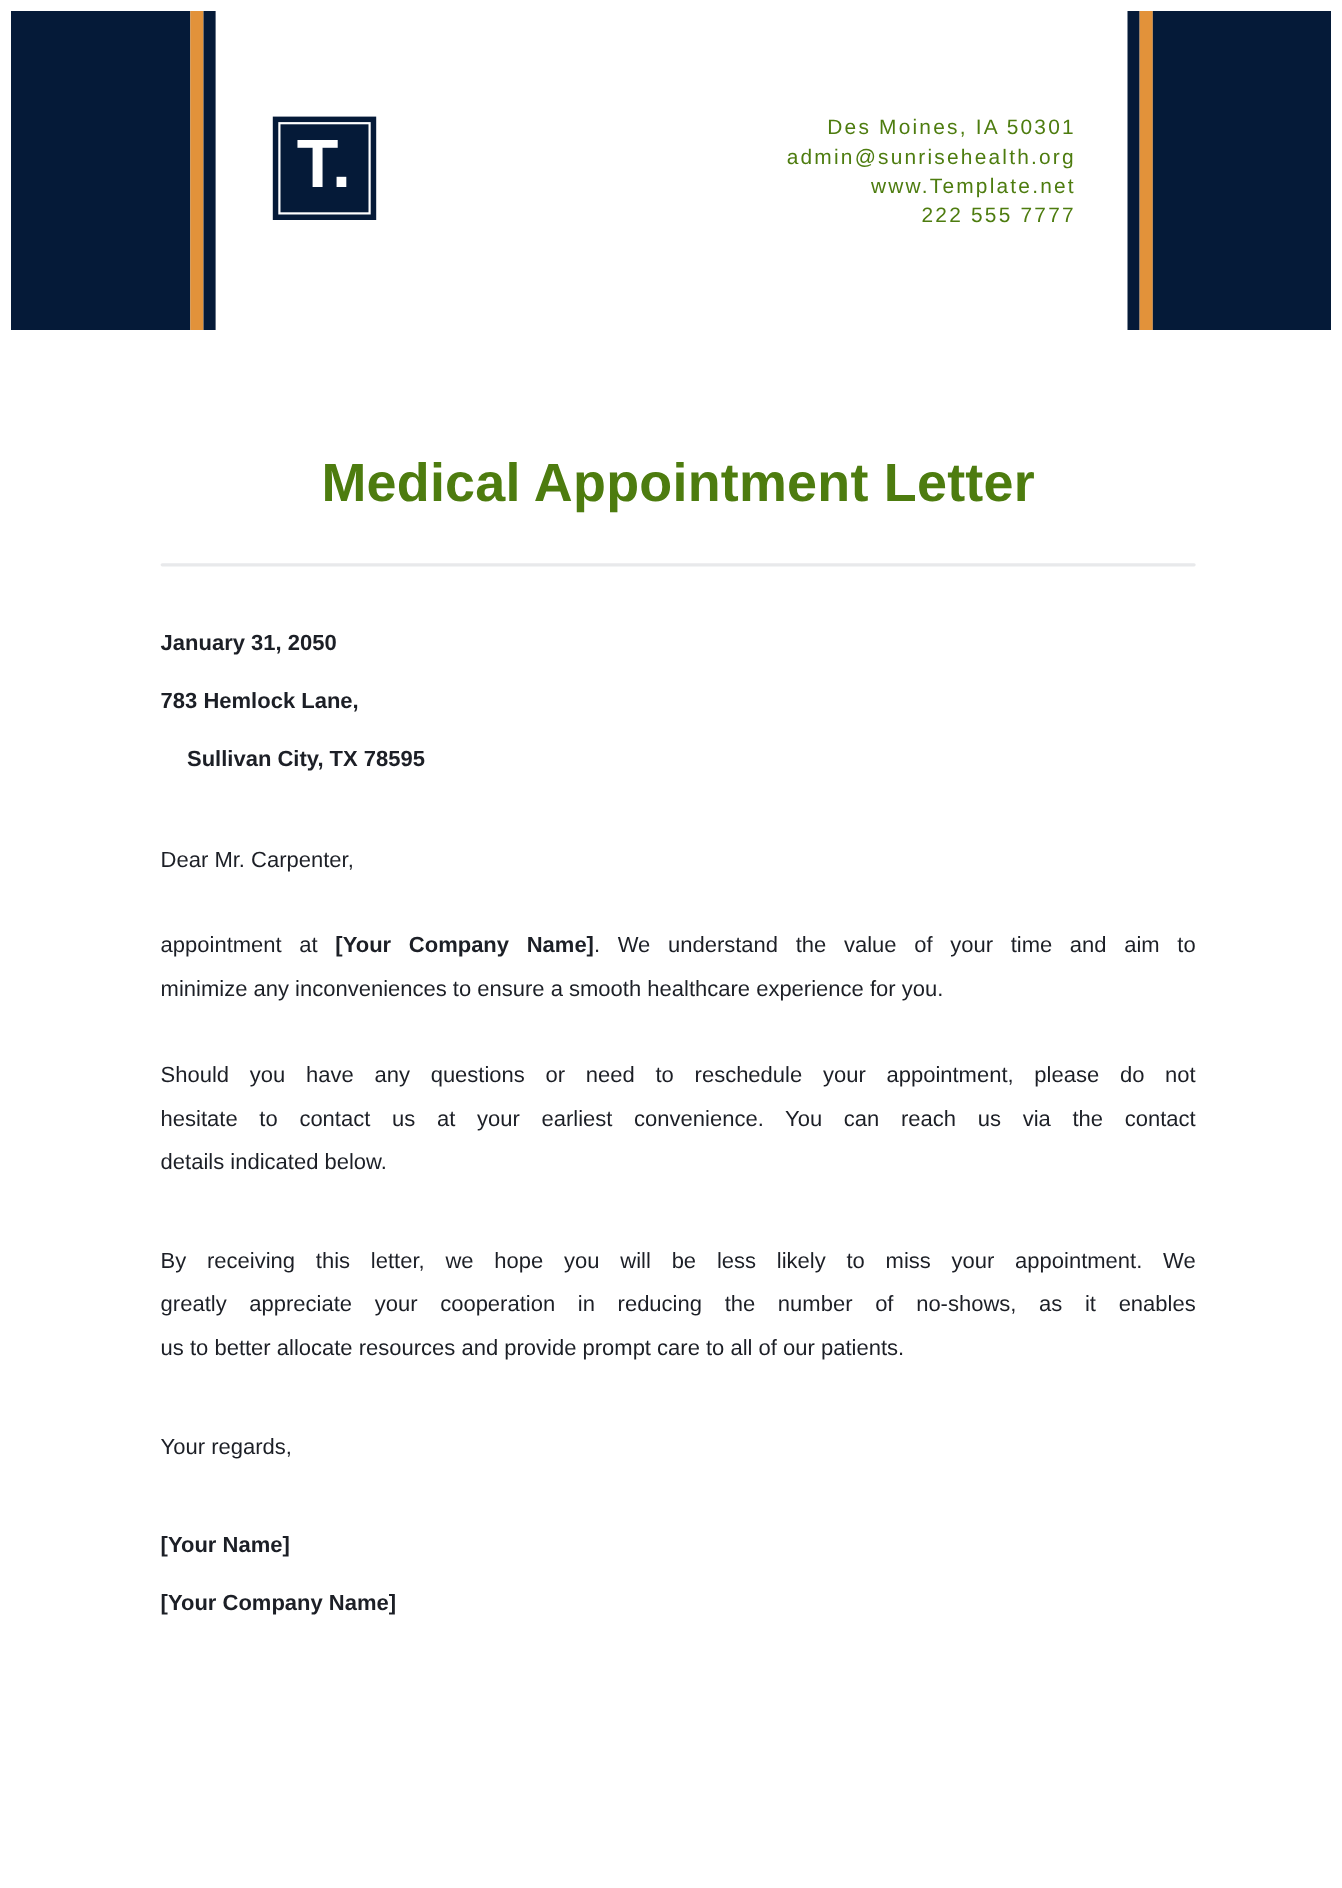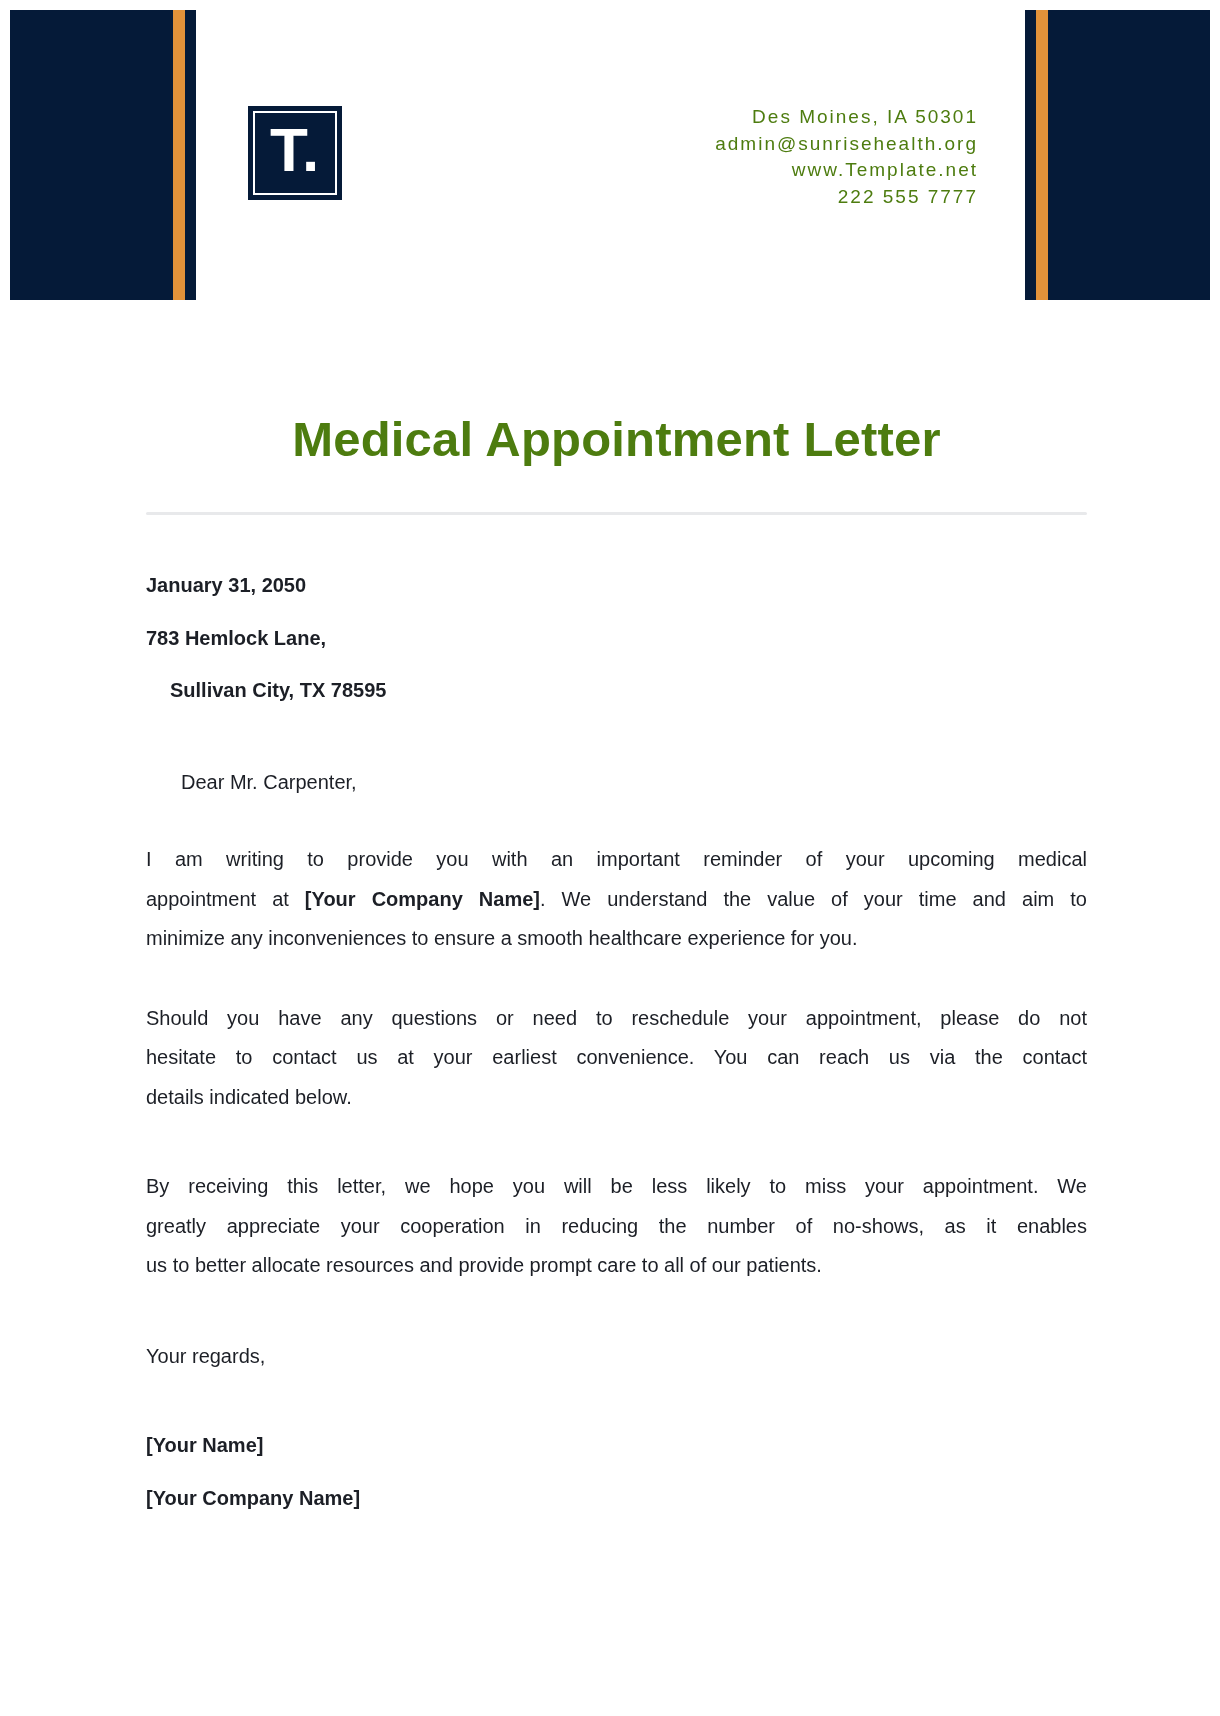--- a/index.html
+++ b/index.html
@@ -67,21 +67,21 @@
   .divider {
     margin-top: 43px;
     height: 3px; width: 100%;
     background: #e8e9eb;
     border-radius: 2px;
   }
   .date-line      { margin-top: 50px; font-weight: 700; line-height: 40px; }
   .rcpt-1         { margin-top: 35px; font-weight: 700; line-height: 40px; }
   .rcpt-2         { margin-top: 13px; font-weight: 700; line-height: 40px; }
   .rcpt-3         { margin-top: 12px; font-weight: 700; line-height: 40px; margin-left: 24px; }
-  .salutation     { margin-top: 52px; line-height: 40px; margin-left: 35px; }
+  .salutation     { margin-top: 52px; line-height: 40px; }
   .para .jline {
     display: block;
     line-height: 39.5px;
     text-align: justify;
     text-align-last: justify;
   }
   .para .lline {
     display: block;
     line-height: 39.5px;
     text-align: left;
@@ -127,21 +127,20 @@
   <div class="divider"></div>
 
   <div class="date-line">January 31, 2050</div>
 
   <div class="rcpt-2">783 Hemlock Lane,</div>
   <div class="rcpt-3">Sullivan City, TX 78595</div>
 
   <div class="salutation">Dear Mr. Carpenter,</div>
 
   <div class="para p1">
-    <span class="jline">I am writing to provide you with an important reminder of your upcoming medical</span>
     <span class="jline"><span>appointment at </span><span class="b">[Your Company Name]</span><span>. We understand the value of your time and aim to</span></span>
     <span class="lline">minimize any inconveniences to ensure a smooth healthcare experience for you.</span>
   </div>
 
   <div class="para p3">
     <span class="jline">Should you have any questions or need to reschedule your appointment, please do not</span>
     <span class="jline">hesitate to contact us at your earliest convenience. You can reach us via the contact</span>
     <span class="lline">details indicated below.</span>
   </div>
 

